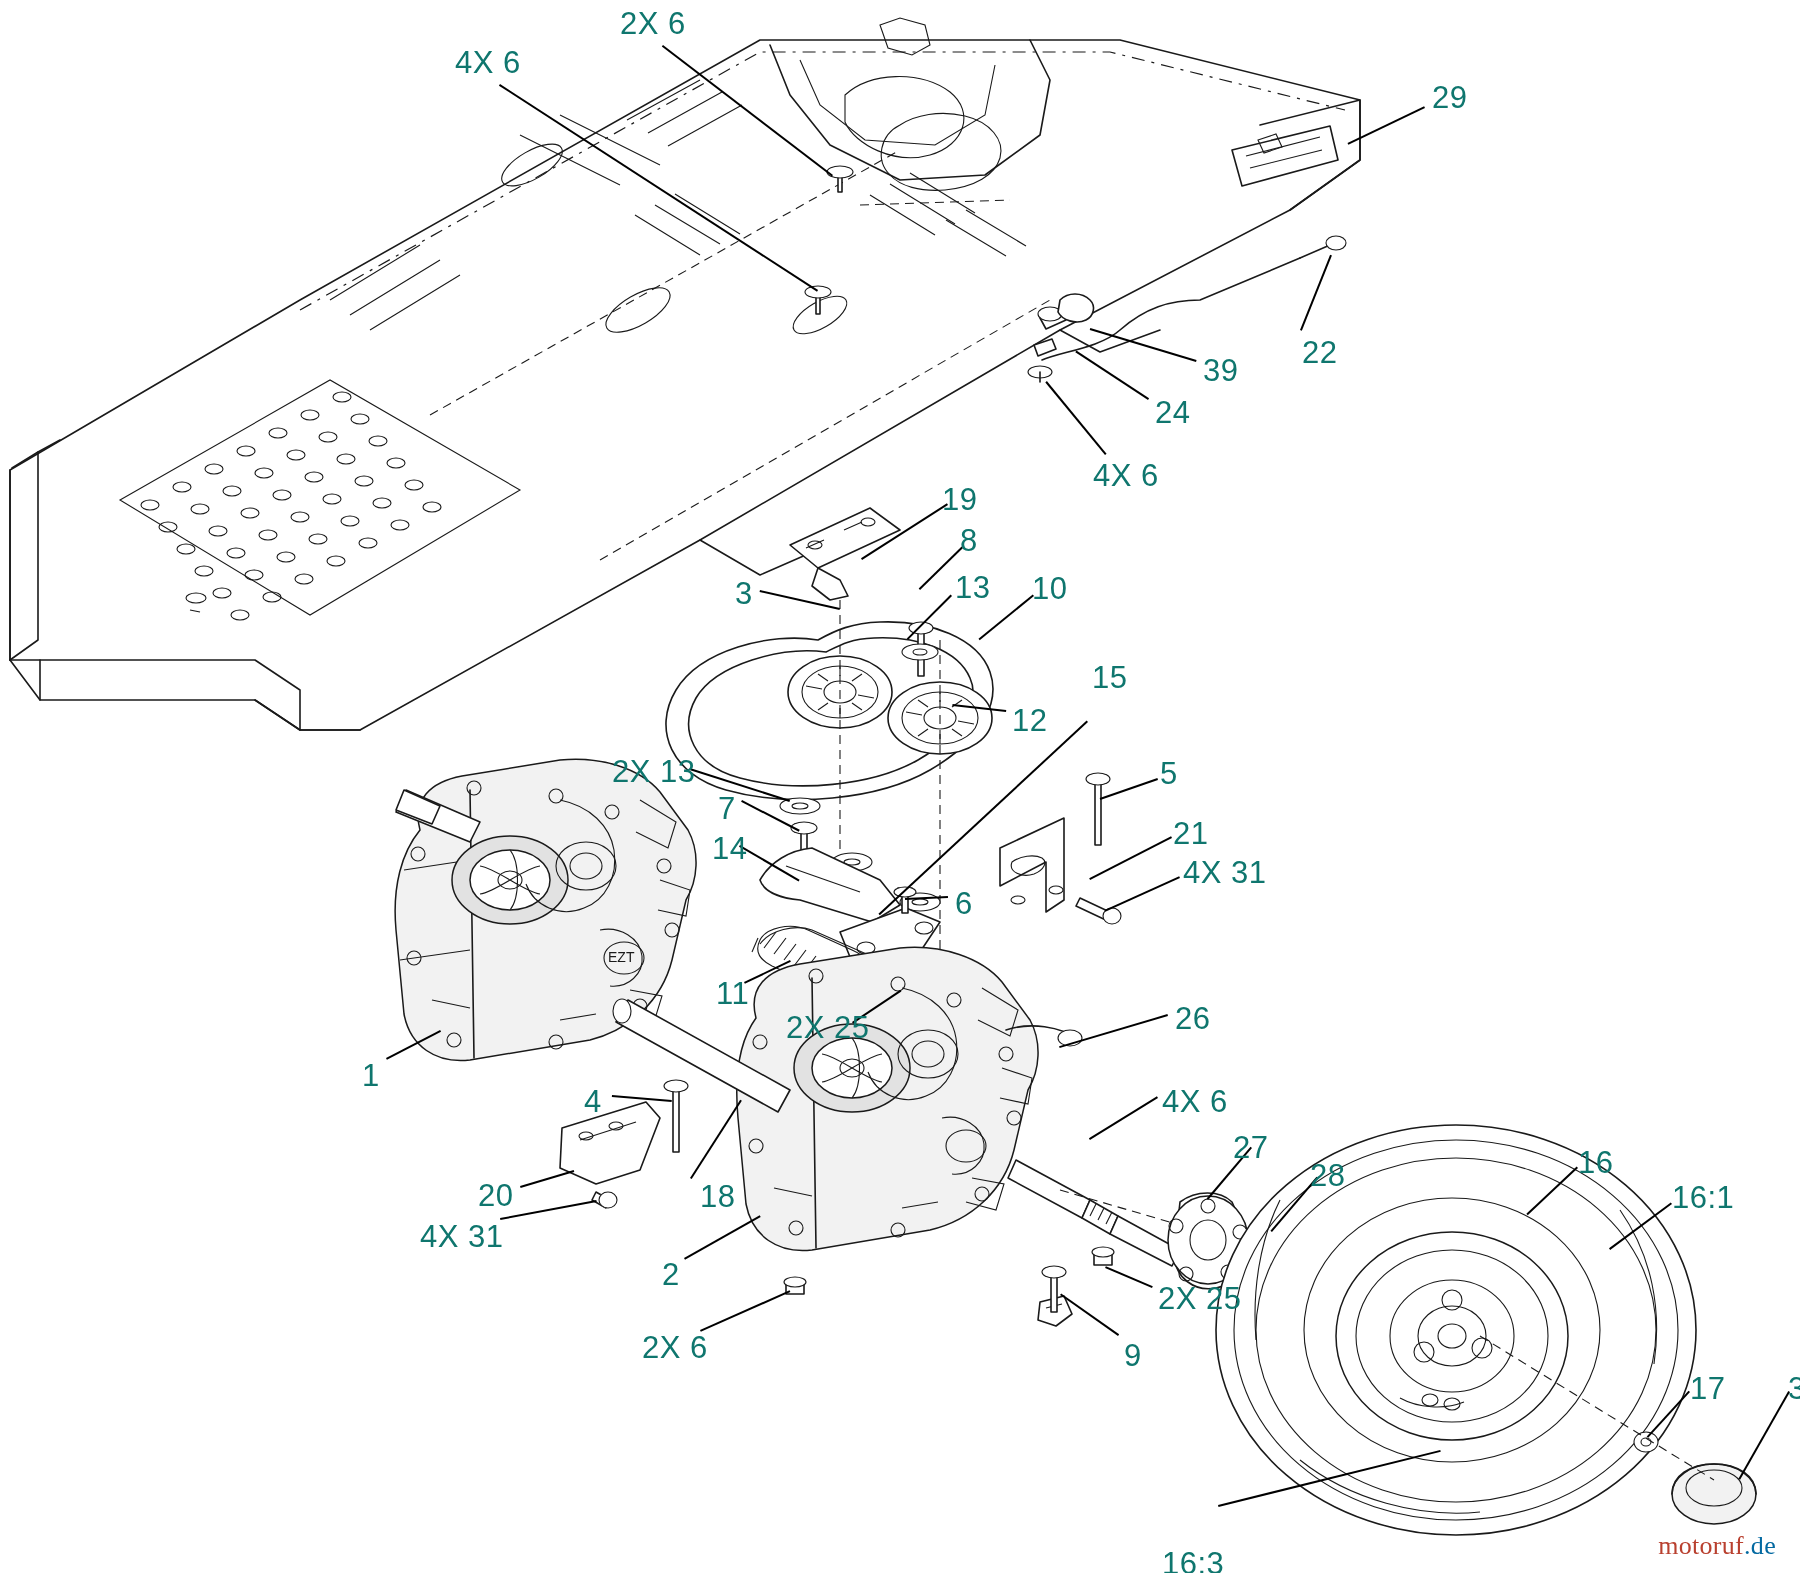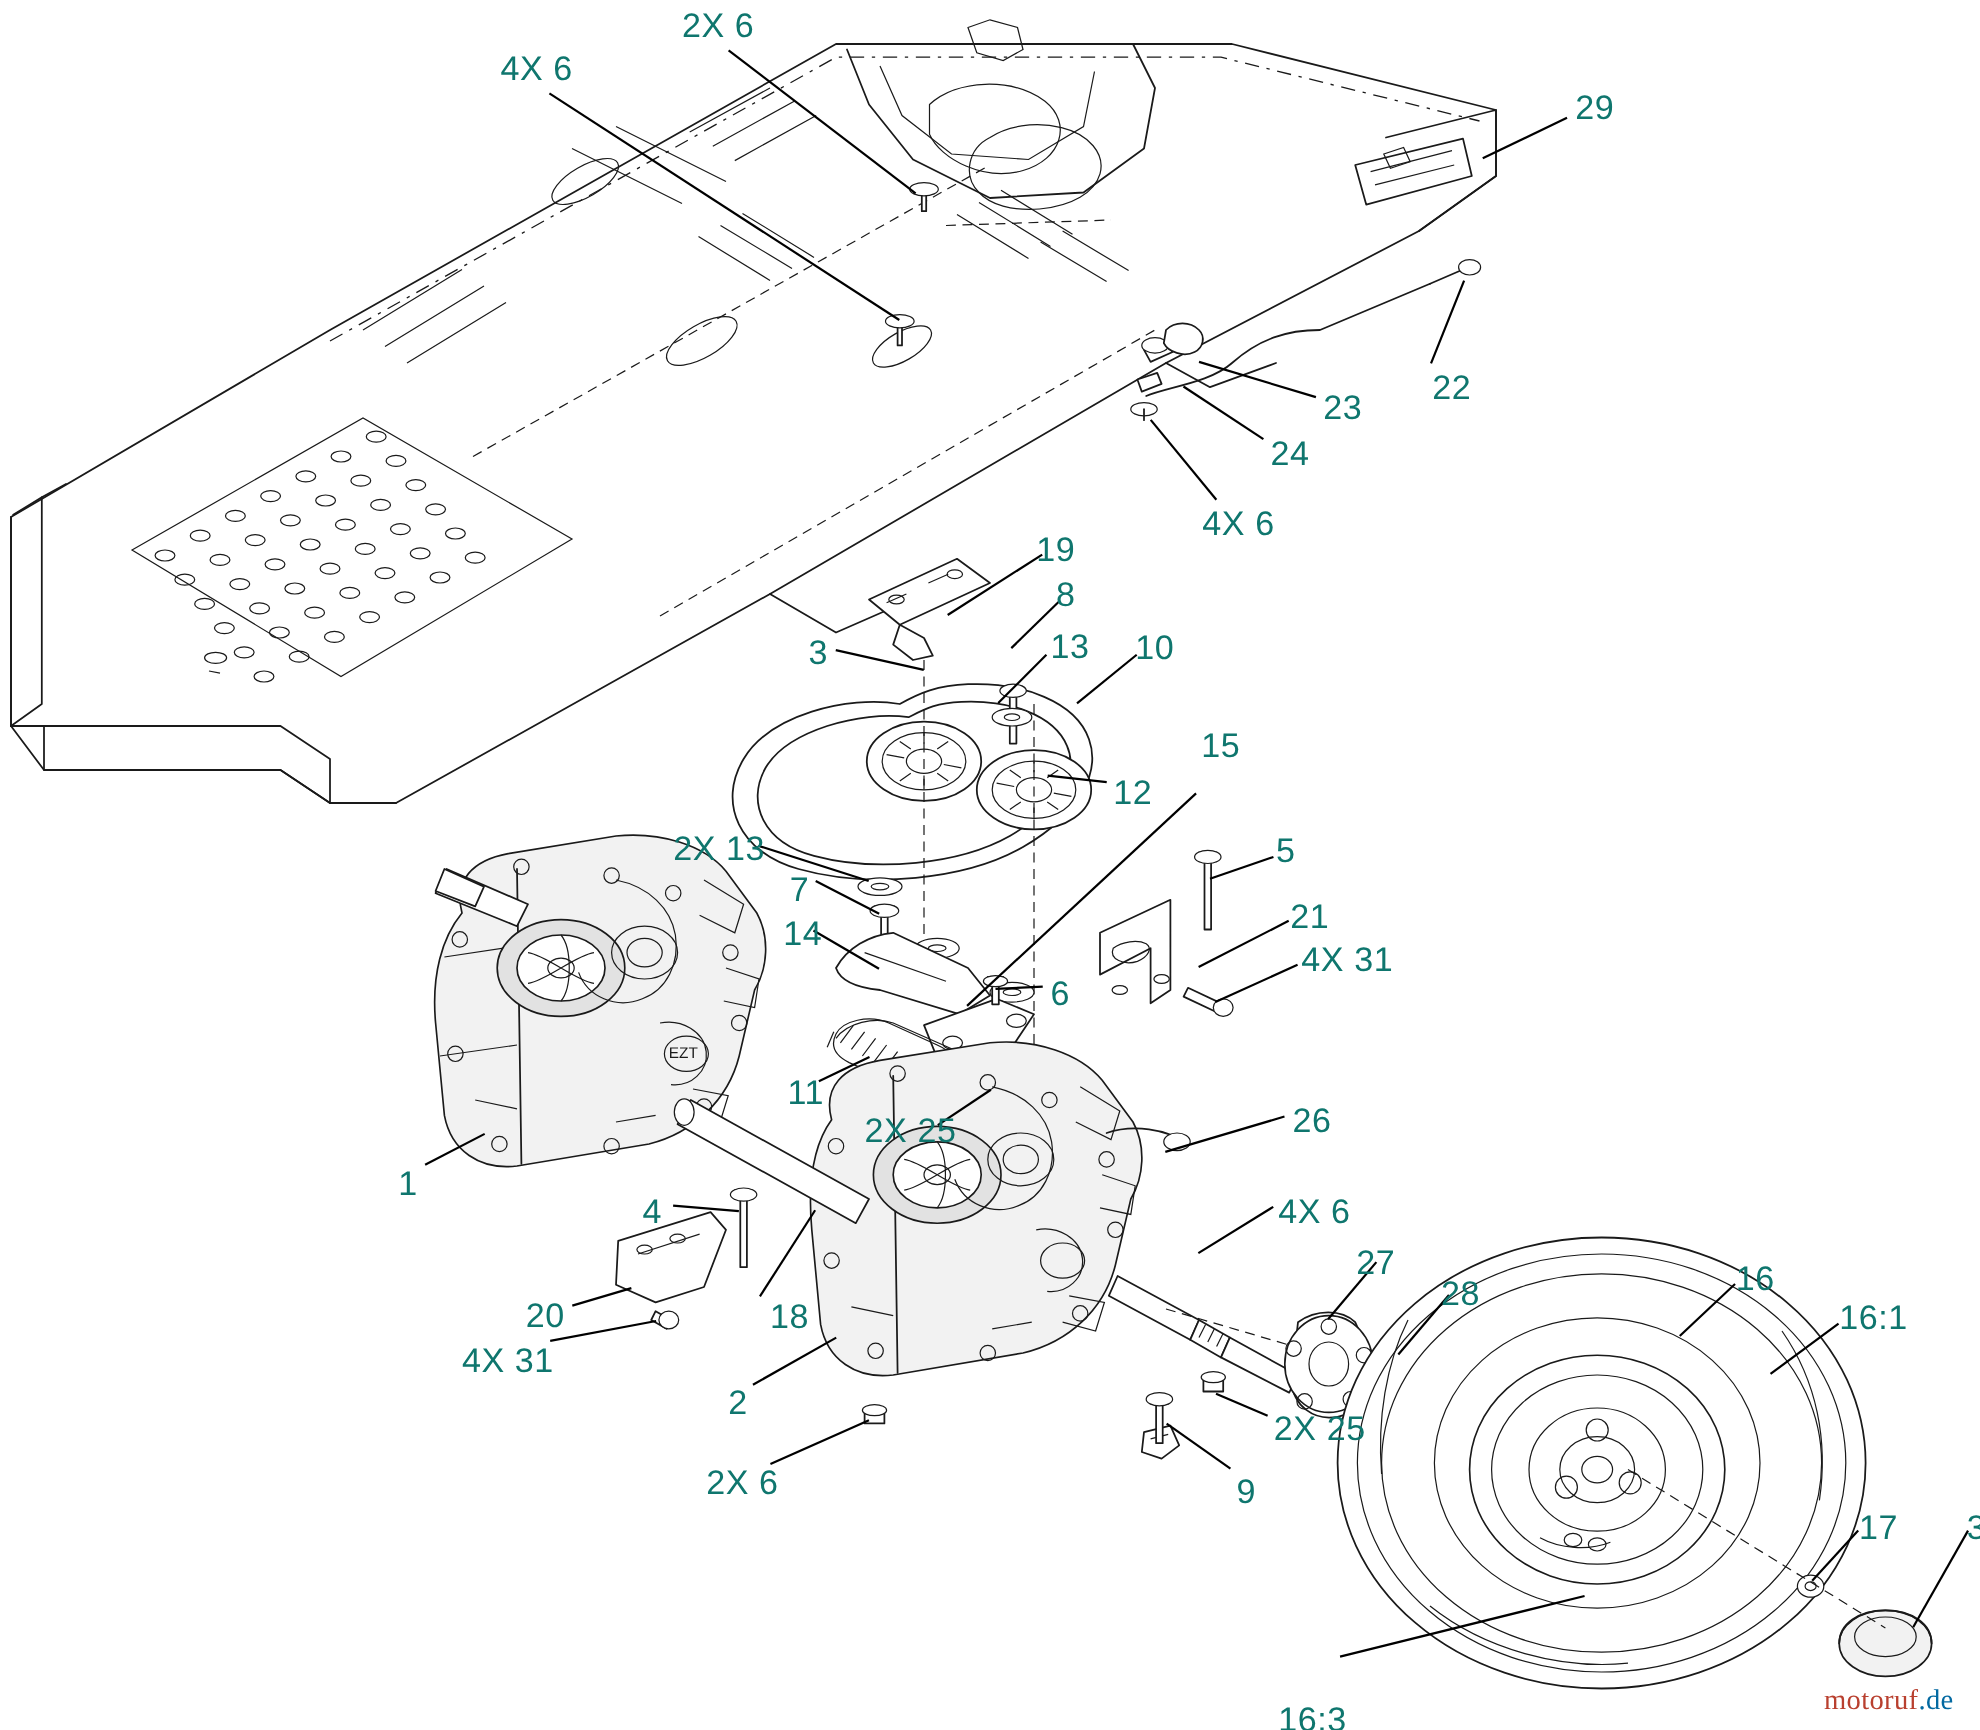--- a/index.html
+++ b/index.html
@@ -458,21 +458,21 @@
       <div class="leader" style="left: 700px; top: 1330px; width: 98.4886px; transform: rotate(-23.9625deg);"></div>
       <div class="leader" style="left: 1690px; top: 1392px; width: 62.2896px; transform: rotate(132.397deg);"></div>
       <div class="leader" style="left: 1790px; top: 1392px; width: 101.213px; transform: rotate(119.604deg);"></div>
       <div class="leader" style="left: 1218px; top: 1505px; width: 228.712px; transform: rotate(-13.9147deg);"></div>
     </div>
 
   <div id="callout-layer">
       <div class="callout" style="left: 620px; top: 8px;">2X 6</div>
       <div class="callout" style="left: 455px; top: 47px;">4X 6</div>
       <div class="callout" style="left: 1432px; top: 82px;">29</div>
-      <div class="callout" style="left: 1203px; top: 355px;">23</div>
+      <div class="callout" style="left: 1203px; top: 355px;">39</div>
       <div class="callout" style="left: 1302px; top: 337px;">22</div>
       <div class="callout" style="left: 1155px; top: 397px;">24</div>
       <div class="callout" style="left: 1093px; top: 460px;">4X 6</div>
       <div class="callout" style="left: 942px; top: 484px;">19</div>
       <div class="callout" style="left: 960px; top: 525px;">8</div>
       <div class="callout" style="left: 955px; top: 572px;">13</div>
       <div class="callout" style="left: 1032px; top: 573px;">10</div>
       <div class="callout" style="left: 735px; top: 578px;">3</div>
       <div class="callout" style="left: 1012px; top: 705px;">12</div>
       <div class="callout" style="left: 1092px; top: 662px;">15</div>

